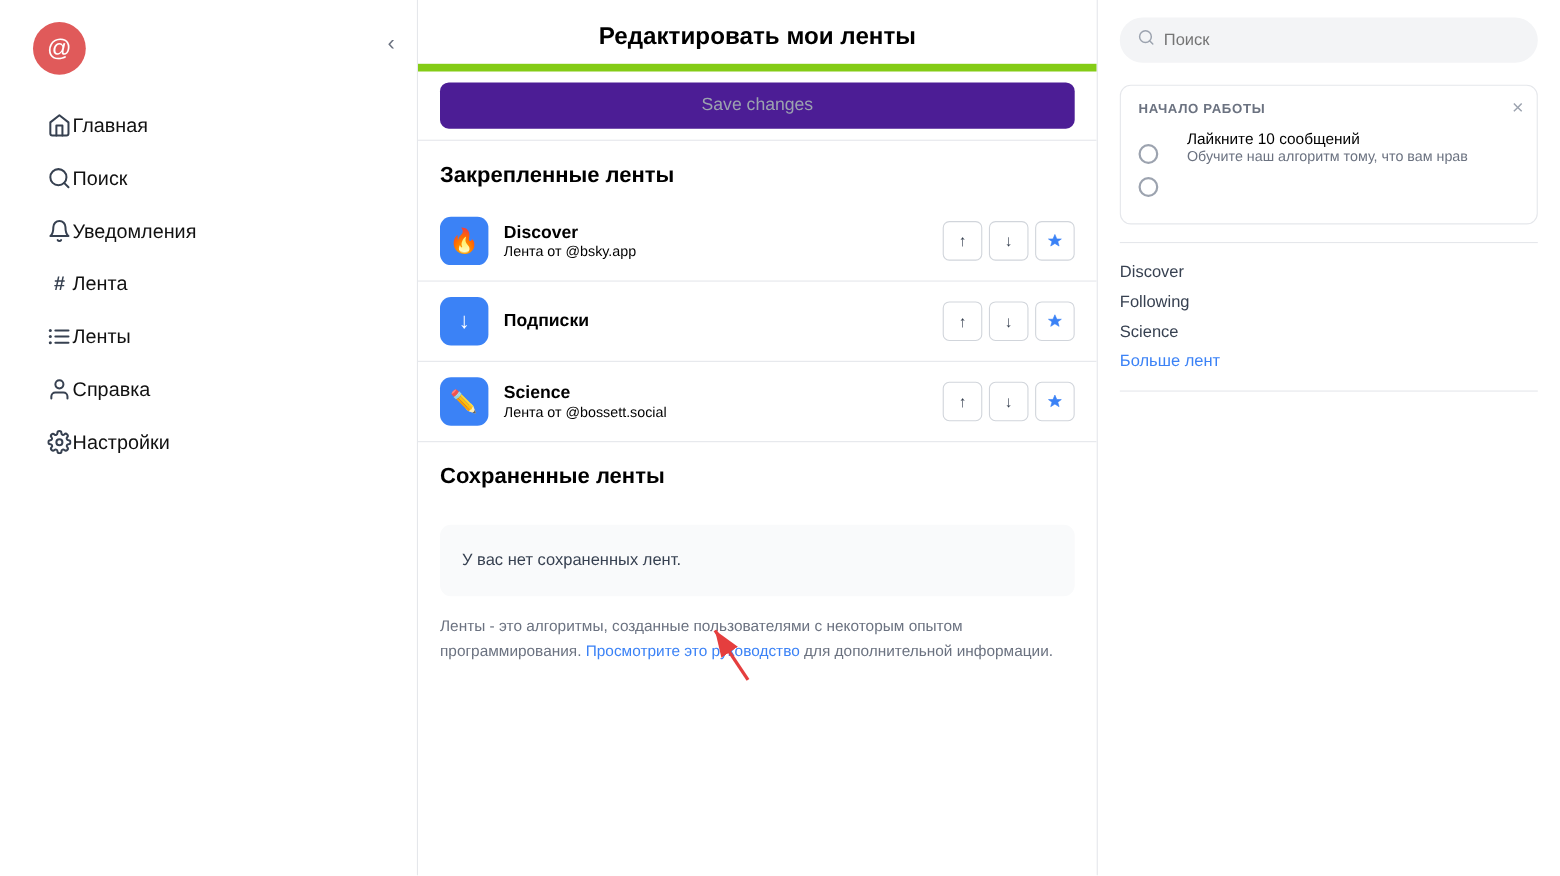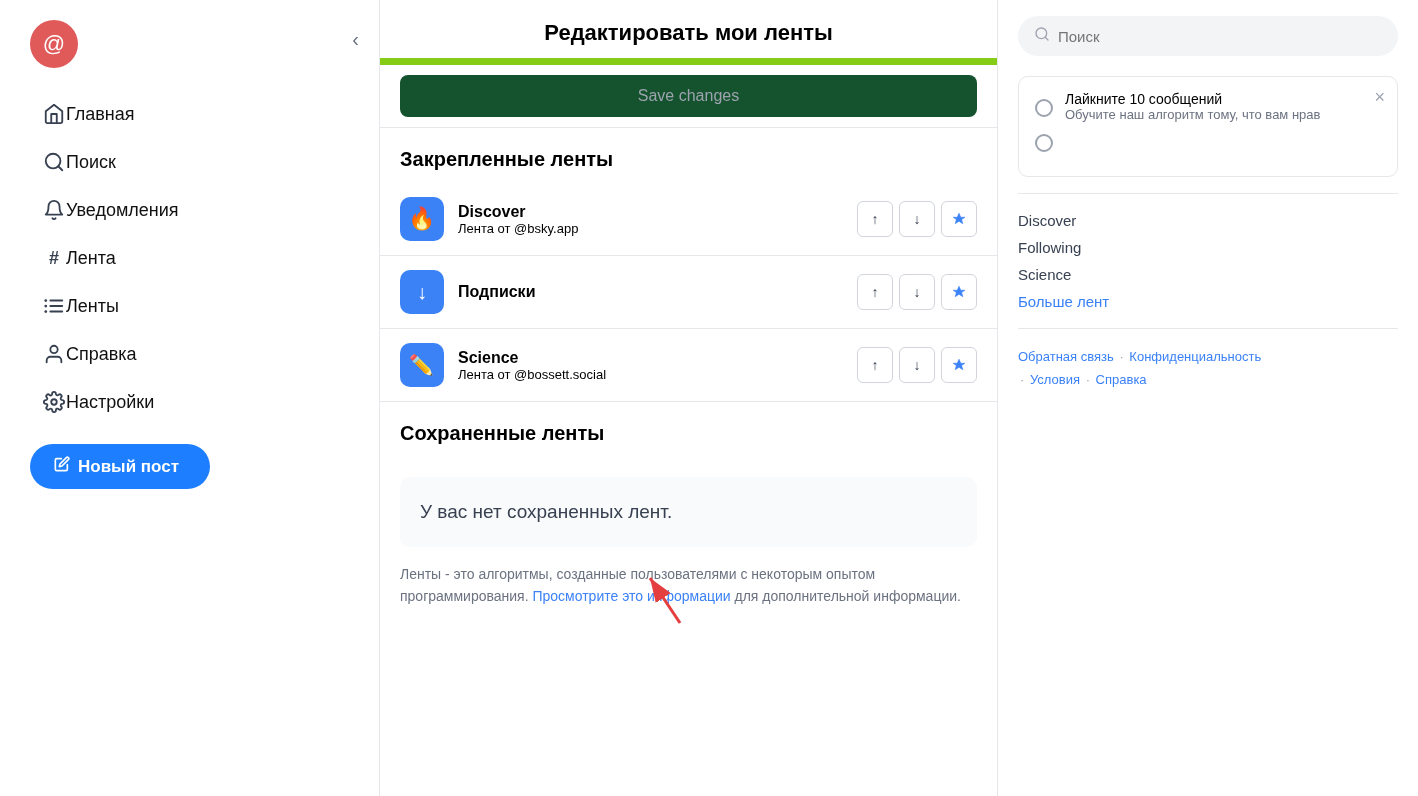--- a/index.html
+++ b/index.html
@@ -75,21 +75,21 @@
       font-weight: 700;
       border-bottom: 7px solid #84cc16;
     }
     .save-changes-bar {
       padding: 10px 20px;
       border-bottom: 1px solid #e5e7eb;
     }
     .save-changes-btn {
       width: 100%;
       padding: 12px;
-      background: #14532d;
+      background: #4c1d95;
       border: none;
       border-radius: 8px;
       font-size: 16px;
       color: #9ca3af;
       cursor: not-allowed;
     }
     .section-title {
       font-size: 20px;
       font-weight: 700;
       padding: 20px 20px 12px;
@@ -124,21 +124,21 @@
       display: flex; align-items: center; justify-content: center;
       color: #374151;
     }
     .pin-btn { color: #3b82f6; }
 
     .saved-section { padding: 20px; }
     .saved-empty {
       background: #f9fafb;
       border-radius: 10px;
       padding: 24px 20px;
-      font-size: 19px;
+      font-size: 15px;
       color: #374151;
       margin-bottom: 16px;
     }
     .feeds-description {
       font-size: 14px;
       color: #6b7280;
       line-height: 1.6;
       padding: 0 0 0 0;
     }
     .feeds-link { color: #3b82f6; text-decoration: none; }
@@ -190,22 +190,22 @@
       top: 10px;
       right: 12px;
       cursor: pointer;
       font-size: 18px;
       color: #9ca3af;
       background: none;
       border: none;
     }
     .onboarding-item {
       display: flex;
-      align-items: center;
-      gap: 12px;
+      align-items: flex-end;
+      gap: 26px;
       margin-bottom: 10px;
     }
     .onboarding-circle {
       width: 18px; height: 18px;
       border: 2px solid #9ca3af;
       border-radius: 50%;
       flex-shrink: 0;
       margin-top: 2px;
     }
     .onboarding-text { font-size: 14px; }
@@ -306,29 +306,20 @@
       <span class="sidebar-icon">
         <svg width="22" height="22" viewBox="0 0 24 24" fill="none" stroke="#374151" stroke-width="2" stroke-linecap="round" stroke-linejoin="round">
             <circle cx="12" cy="12" r="3"></circle>
             <path d="M19.4 15a1.65 1.65 0 0 0 .33 1.82l.06.06a2 2 0 0 1-2.83 2.83l-.06-.06a1.65 1.65 0 0 0-1.82-.33 1.65 1.65 0 0 0-1 1.51V21a2 2 0 0 1-4 0v-.09A1.65 1.65 0 0 0 9 19.4a1.65 1.65 0 0 0-1.82.33l-.06.06a2 2 0 0 1-2.83-2.83l.06-.06A1.65 1.65 0 0 0 4.68 15a1.65 1.65 0 0 0-1.51-1H3a2 2 0 0 1 0-4h.09A1.65 1.65 0 0 0 4.6 9a1.65 1.65 0 0 0-.33-1.82l-.06-.06a2 2 0 0 1 2.83-2.83l.06.06A1.65 1.65 0 0 0 9 4.68a1.65 1.65 0 0 0 1-1.51V3a2 2 0 0 1 4 0v.09a1.65 1.65 0 0 0 1 1.51 1.65 1.65 0 0 0 1.82-.33l.06-.06a2 2 0 0 1 2.83 2.83l-.06.06A1.65 1.65 0 0 0 19.4 9a1.65 1.65 0 0 0 1.51 1H21a2 2 0 0 1 0 4h-.09a1.65 1.65 0 0 0-1.51 1z"></path>
           </svg>
       </span>
       <span class="sidebar-label">Настройки</span>
     </div>
   </nav>
 
-  <button class="new-post-btn">
-    <span>
-      <svg width="16" height="16" viewBox="0 0 24 24" fill="none" stroke="white" stroke-width="2.5" stroke-linecap="round" stroke-linejoin="round">
-          <path d="M11 4H4a2 2 0 0 0-2 2v14a2 2 0 0 0 2 2h14a2 2 0 0 0 2-2v-7"></path>
-          <path d="M18.5 2.5a2.121 2.121 0 0 1 3 3L12 15l-4 1 1-4 9.5-9.5z"></path>
-        </svg>
-    </span>
-    <span>Новый пост</span>
-  </button>
 </div>
 
 <div class="main">
   <div class="main-header">
     <span>Редактировать мои ленты</span>
   </div>
 
   <div class="save-changes-bar">
     <button class="save-changes-btn">Save changes</button>
   </div>
@@ -390,21 +381,21 @@
   <div class="section-title">
     <span>Сохраненные ленты</span>
   </div>
 
   <div class="saved-section">
     <div class="saved-empty">
       <span>У вас нет сохраненных лент.</span>
     </div>
 
     <div class="feeds-description" style="position:relative;">
-      <span>Ленты - это алгоритмы, созданные пользователями с некоторым опытом программирования. </span><a href="#" class="feeds-link">Просмотрите это информации</a><span> для дополнительной информации.</span>
+      <span>Ленты - это алгоритмы, созданные пользователями с некоторым опытом программирования. </span><a href="#" class="feeds-link">Просмотрите это руководство</a><span> для дополнительной информации.</span>
       
       <svg style="position:absolute;left:220px;top:-10px;pointer-events:none;" width="80" height="80" viewBox="0 0 80 80">
         <defs>
           <marker id="arrowhead" markerWidth="8" markerHeight="6" refX="8" refY="3" orient="auto">
             <polygon points="0 0, 8 3, 0 6" fill="#e53e3e"></polygon>
           </marker>
         </defs>
         <path d="M60 70 L30 25" stroke="#e53e3e" stroke-width="3" fill="none" marker-end="url(#arrowhead)"></path>
       </svg>
     </div>
@@ -416,20 +407,21 @@
     <span class="search-icon">
       <svg width="16" height="16" viewBox="0 0 24 24" fill="none" stroke="#9ca3af" stroke-width="2" stroke-linecap="round" stroke-linejoin="round">
           <circle cx="11" cy="11" r="8"></circle>
           <line x1="21" y1="21" x2="16.65" y2="16.65"></line>
         </svg>
     </span>
     <input class="search-input" type="text" placeholder="Поиск" style="">
   </div>
 
   <div class="onboarding-section">
+    <div class="onboarding-title">НАЧАЛО РАБОТЫ</div>
     <button class="onboarding-close">×</button>
 
     <div class="onboarding-item">
       <div class="onboarding-circle"></div>
       <div>
         <div class="onboarding-text">Лайкните 10 сообщений</div>
         <div class="onboarding-sub">Обучите наш алгоритм тому, что вам нрав</div>
       </div>
     </div>
 
@@ -442,23 +434,13 @@
 
   <div class="feeds-links">
     <div class="feed-link-item">Discover</div>
     <div class="feed-link-item">Following</div>
     <div class="feed-link-item">Science</div>
     <div class="feed-link-item blue">Больше лент</div>
   </div>
 
   <hr class="divider">
 
-  <div class="footer-links">
-    <a href="#">Обратная связь</a>
-    <span> · </span>
-    <a href="#">Конфиденциальность</a>
-    <br>
-    <span>· </span>
-    <a href="#">Условия</a>
-    <span> · </span>
-    <a href="#">Справка</a>
-  </div>
 </div>
 
 </body></html>

